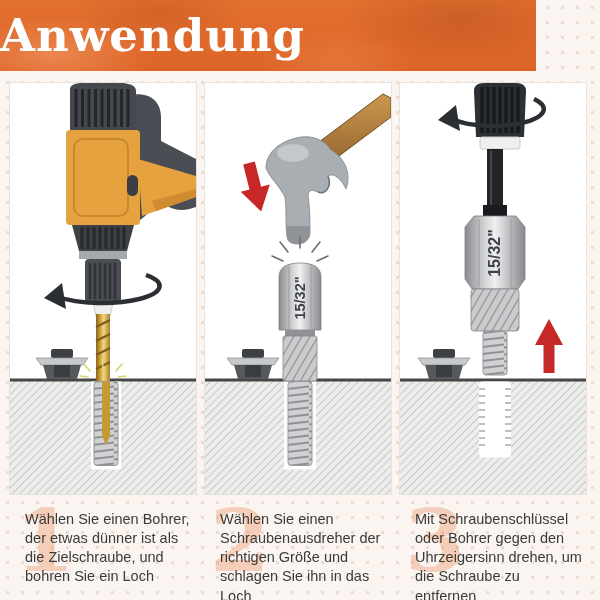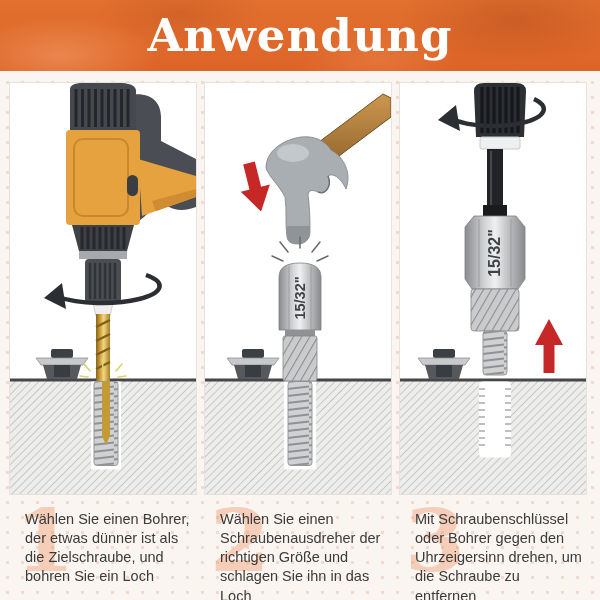--- a/index.html
+++ b/index.html
@@ -4,28 +4,28 @@
 <style>
   html,body{margin:0;padding:0;}
   body{width:600px;height:600px;overflow:hidden;font-family:"Liberation Sans",sans-serif;}
   .page{
     width:600px;height:600px;position:relative;
     background-color:#faf5f0;
     background-image:radial-gradient(circle,#f0dacc 1.4px,rgba(0,0,0,0) 1.6px);
     background-size:15px 15px;
   }
   .banner{
-    height:71px;width:600px;position:relative;overflow:hidden;
+    height:71px;width:536px;position:relative;overflow:hidden;
     background:
       radial-gradient(140px 55px at 10% 78%, rgba(248,173,122,.45), rgba(0,0,0,0) 70%),
       radial-gradient(170px 65px at 86% 28%, rgba(160,62,22,.32), rgba(0,0,0,0) 70%),
       radial-gradient(120px 45px at 30% 18%, rgba(173,70,25,.28), rgba(0,0,0,0) 70%),
       radial-gradient(110px 45px at 63% 85%, rgba(247,160,105,.25), rgba(0,0,0,0) 70%),
       linear-gradient(#e2702f,#dd6428);
-    display:flex;align-items:center;justify-content:center;
+    display:flex;align-items:center;
   }
   .banner h1{
     margin:0;font-family:"DejaVu Serif",serif;font-weight:bold;font-size:45px;
     color:#ffffff;letter-spacing:1px;line-height:1;
   }
   .cards{display:flex;gap:7px;padding:11px 9px 0 9px;}
   .card{
     width:188px;height:413px;background:#ffffff;border:1px solid #e7e2de;
     box-sizing:border-box;overflow:hidden;
   }

